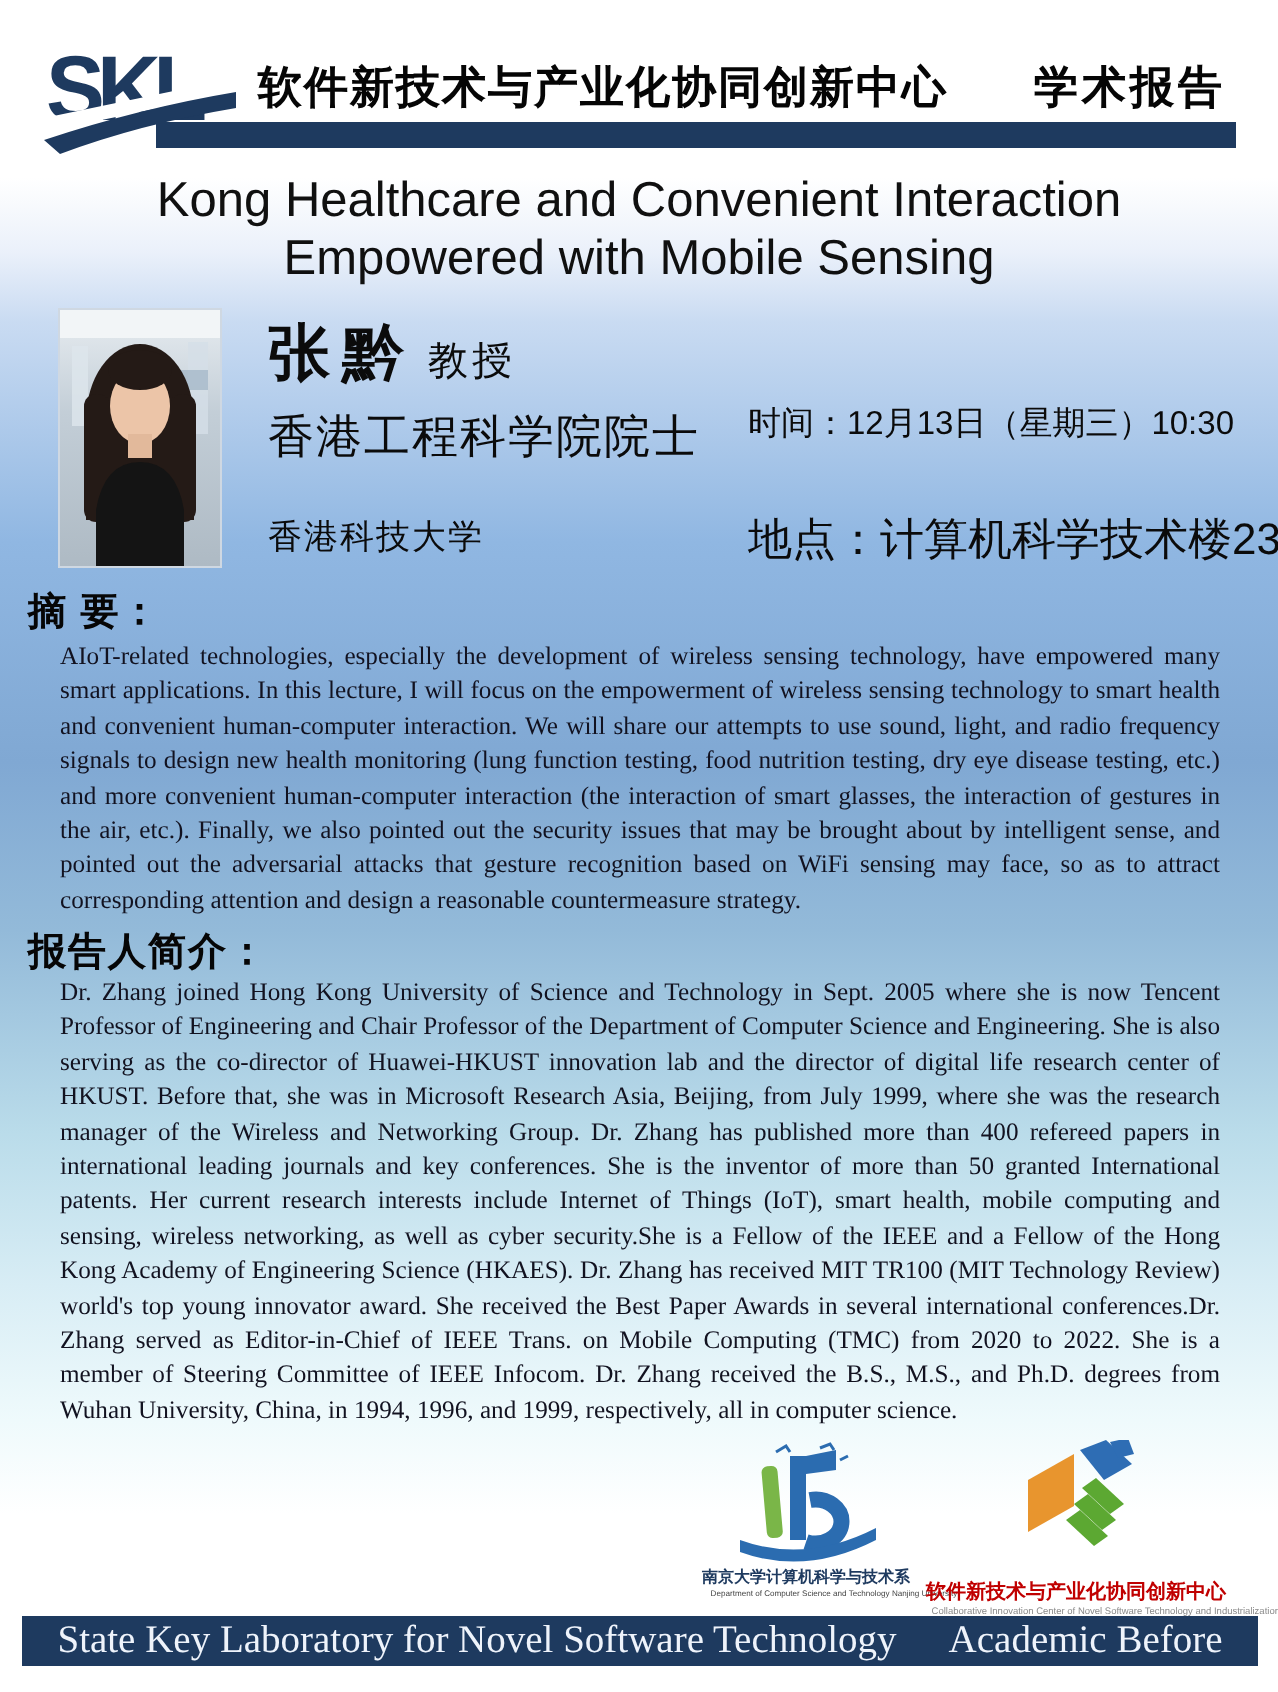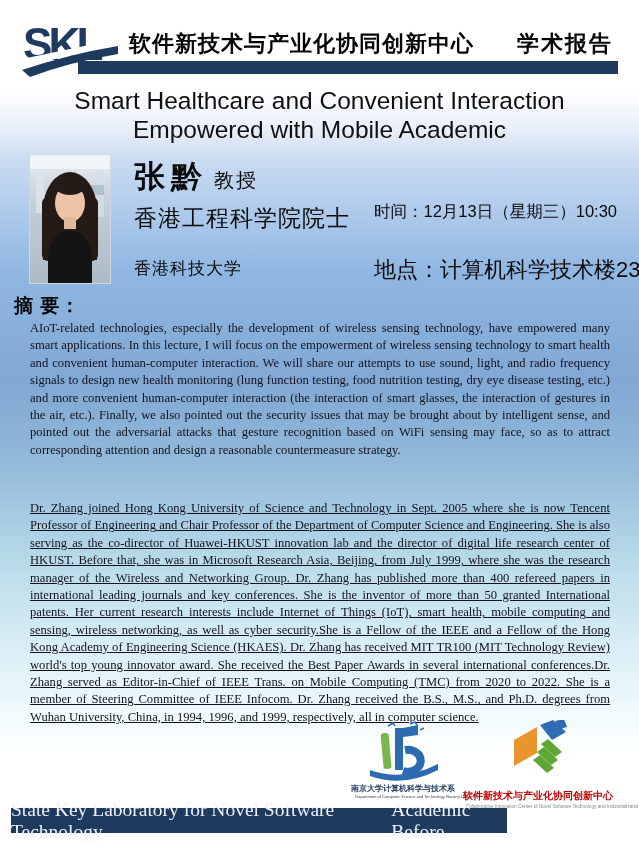--- a/index.html
+++ b/index.html
@@ -29,53 +29,53 @@
   .meta-time{position:absolute;left:374px;top:201px;font-size:16.5px;color:#0b0b0b;white-space:nowrap;}
   .meta-loc{position:absolute;left:374px;top:255px;font-size:22px;color:#0b0b0b;white-space:nowrap;}
   
   .sec-heading{position:absolute;left:14px;font-size:19px;font-weight:bold;color:#060606;letter-spacing:1px;}
   .h-abstract{top:293px;}
   .h-bio{top:463px;}
   .body-text{position:absolute;left:30px;width:580px;
     font-family:"Liberation Serif",serif;font-size:12.6px;line-height:17.4px;
     text-align:justify;color:#121220;}
   .t-abstract{top:320px;}
-  .t-bio{top:500px;text-decoration:underline;}
+  .t-bio{top:488px;}
   
   .logo-nju{position:absolute;left:350px;top:720px;width:106px;text-align:center;}
   .logo-cic{position:absolute;left:462px;top:720px;width:152px;text-align:center;}
   .logo-art{display:block;margin:0 auto;}
   .nju-caption{font-size:8px;font-weight:bold;color:#1e3a5f;white-space:nowrap;margin-top:1px;}
   .nju-caption-en{font-size:4.5px;color:#444;white-space:nowrap;transform:scale(.9);}
   .cic-caption{font-size:10px;font-weight:bold;color:#c00000;white-space:nowrap;margin-top:11px;}
   .cic-caption-en{font-size:5px;color:#8a8a8a;white-space:nowrap;transform:scale(.95);}
   
-  .footer-bar{position:absolute;left:11px;top:808px;width:496px;height:25px;background:#1e3a5f;
+  .footer-bar{position:absolute;left:11px;top:808px;width:618px;height:25px;background:#1e3a5f;
     display:flex;align-items:center;justify-content:center;gap:26px;
     font-family:"Liberation Serif",serif;font-size:19.5px;color:#eef3fb;}
 </style>
 </head>
 <body>
 
 <div class="page">
 
   <div class="skl-logo">
     <svg width="96" height="60" viewBox="0 0 96 60">
       <text x="1" y="42" font-family="Liberation Sans, sans-serif" font-size="46" font-weight="bold" fill="#1e3a5f" letter-spacing="-4" transform="scale(0.96,1)">SKL</text>
       <polygon points="0,41 96,21 96,28 0,48" fill="#ffffff"></polygon>
       <path d="M0,52 Q48,36 96,28 L96,36 Q48,44 8,59 Z" fill="#1e3a5f"></path>
     </svg>
   </div>
   <div class="lab-title">软件新技术与产业化协同创新中心</div>
   <div class="event-type">学术报告</div>
   <div class="header-bar"></div>
 
   <div class="talk-title">
-    <div>Smart Healthcare and Convenient Interaction</div>
-    <div>Empowered with Mobile Academic</div>
+    <div>Kong Healthcare and Convenient Interaction</div>
+    <div>Empowered with Mobile Sensing</div>
   </div>
 
   <div class="photo">
     <svg class="logo-art" width="80" height="128" viewBox="0 0 80 128">
       <defs>
         <linearGradient id="pbg" x1="0" y1="0" x2="0" y2="1">
           <stop offset="0" stop-color="#e8edf1"></stop>
             <stop offset="0.4" stop-color="#c3ced7"></stop>
             <stop offset="1" stop-color="#aebac4"></stop>
         </linearGradient>
@@ -99,20 +99,21 @@
     <span class="speaker-name">张黔</span><span class="speaker-degree">教授</span>
   </div>
   <div class="speaker-honor">香港工程科学院院士</div>
   <div class="speaker-affil">香港科技大学</div>
   <div class="meta-time"><span>时间：</span><span>12月13日（星期三）10:30</span></div>
   <div class="meta-loc"><span>地点：</span><span>计算机科学技术楼233室</span></div>
 
   <div class="sec-heading h-abstract">摘 要：</div>
   <div class="body-text t-abstract">AIoT-related technologies, especially the development of wireless sensing technology, have empowered many smart applications. In this lecture, I will focus on the empowerment of wireless sensing technology to smart health and convenient human-computer interaction. We will share our attempts to use sound, light, and radio frequency signals to design new health monitoring (lung function testing, food nutrition testing, dry eye disease testing, etc.) and more convenient human-computer interaction (the interaction of smart glasses, the interaction of gestures in the air, etc.). Finally, we also pointed out the security issues that may be brought about by intelligent sense, and pointed out the adversarial attacks that gesture recognition based on WiFi sensing may face, so as to attract corresponding attention and design a reasonable countermeasure strategy.</div>
 
+  <div class="sec-heading h-bio">报告人简介：</div>
   <div class="body-text t-bio">Dr. Zhang joined Hong Kong University of Science and Technology in Sept. 2005 where she is now Tencent Professor of Engineering and Chair Professor of the Department of Computer Science and Engineering. She is also serving as the co-director of Huawei-HKUST innovation lab and the director of digital life research center of HKUST. Before that, she was in Microsoft Research Asia, Beijing, from July 1999, where she was the research manager of the Wireless and Networking Group. Dr. Zhang has published more than 400 refereed papers in international leading journals and key conferences. She is the inventor of more than 50 granted International patents. Her current research interests include Internet of Things (IoT), smart health, mobile computing and sensing, wireless networking, as well as cyber security.She is a Fellow of the IEEE and a Fellow of the Hong Kong Academy of Engineering Science (HKAES). Dr. Zhang has received MIT TR100 (MIT Technology Review) world's top young innovator award. She received the Best Paper Awards in several international conferences.Dr. Zhang served as Editor-in-Chief of IEEE Trans. on Mobile Computing (TMC) from 2020 to 2022. She is a member of Steering Committee of IEEE Infocom. Dr. Zhang received the B.S., M.S., and Ph.D. degrees from Wuhan University, China, in 1994, 1996, and 1999, respectively, all in computer science.</div>
 
   <div class="logo-nju">
     <svg class="logo-art" width="90" height="62" viewBox="0 0 90 62">
       <path d="M30,6 l5,-3 l2,3" stroke="#2b6cb0" stroke-width="1.5" fill="none"></path>
       <path d="M52,4 l5,-2 l2,3" stroke="#2b6cb0" stroke-width="1.5" fill="none"></path>
       <path d="M62,10 l4,-2" stroke="#2b6cb0" stroke-width="1.5" fill="none"></path>
       <rect x="24" y="13" width="8" height="36" rx="3" fill="#7ab648" transform="rotate(-5 28 30)"></rect>
       <rect x="37" y="8" width="8" height="42" fill="#2b6cb0"></rect>
       <polygon points="45,8 60,5 60,15 45,17" fill="#2b6cb0"></polygon>

